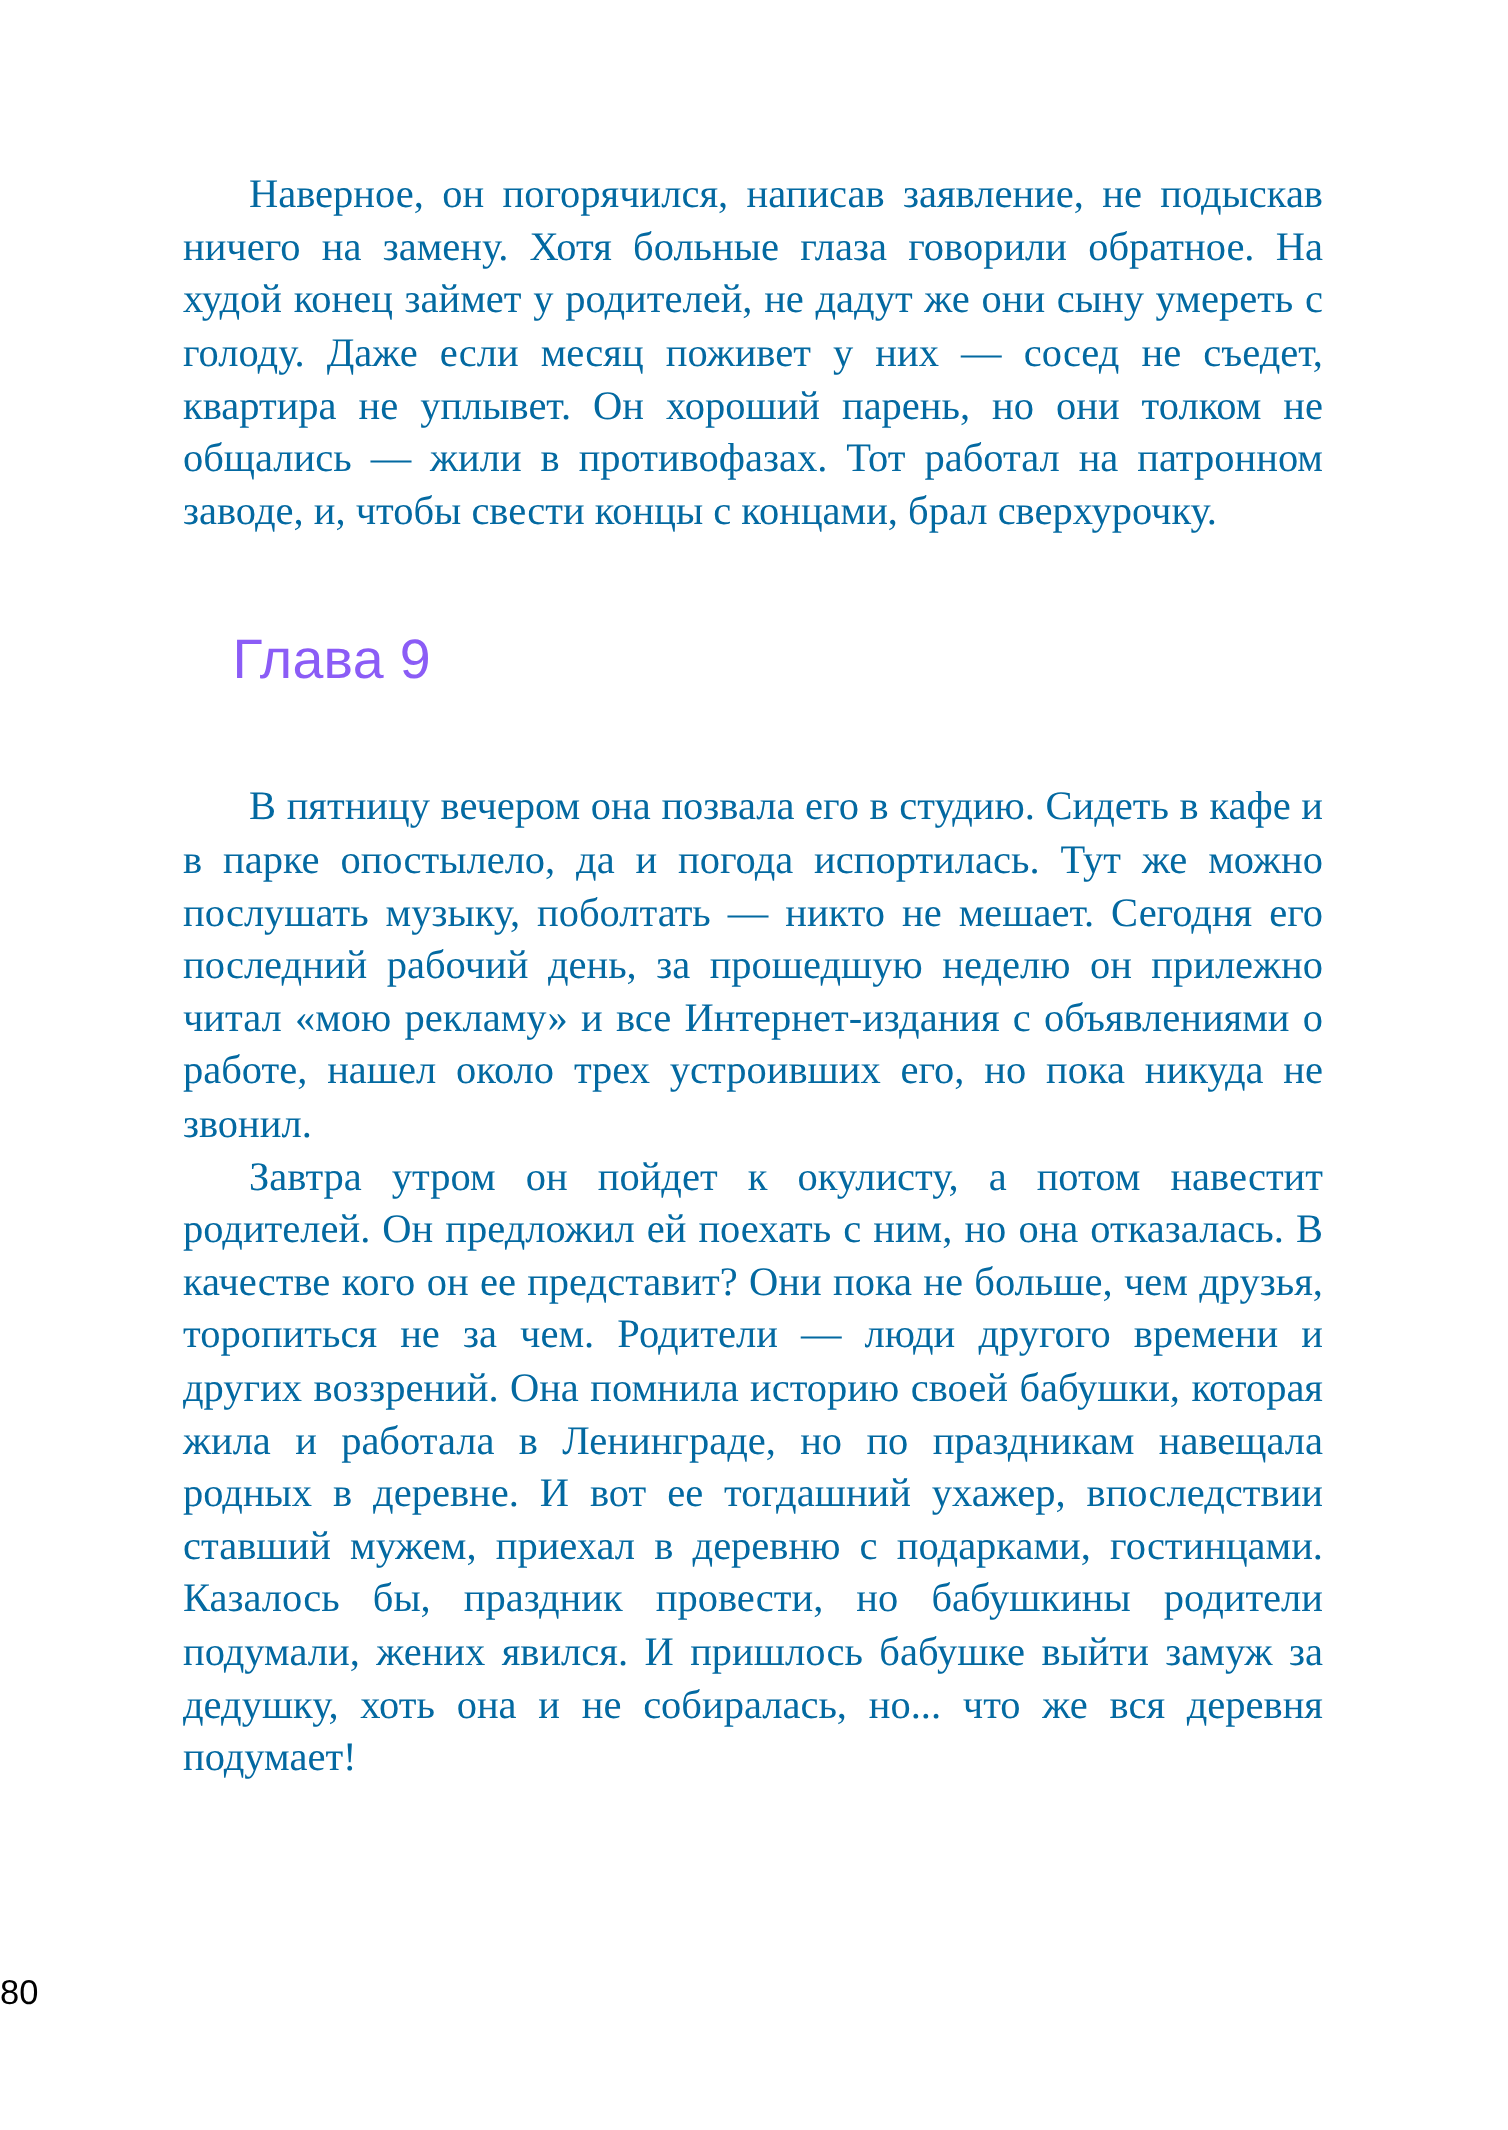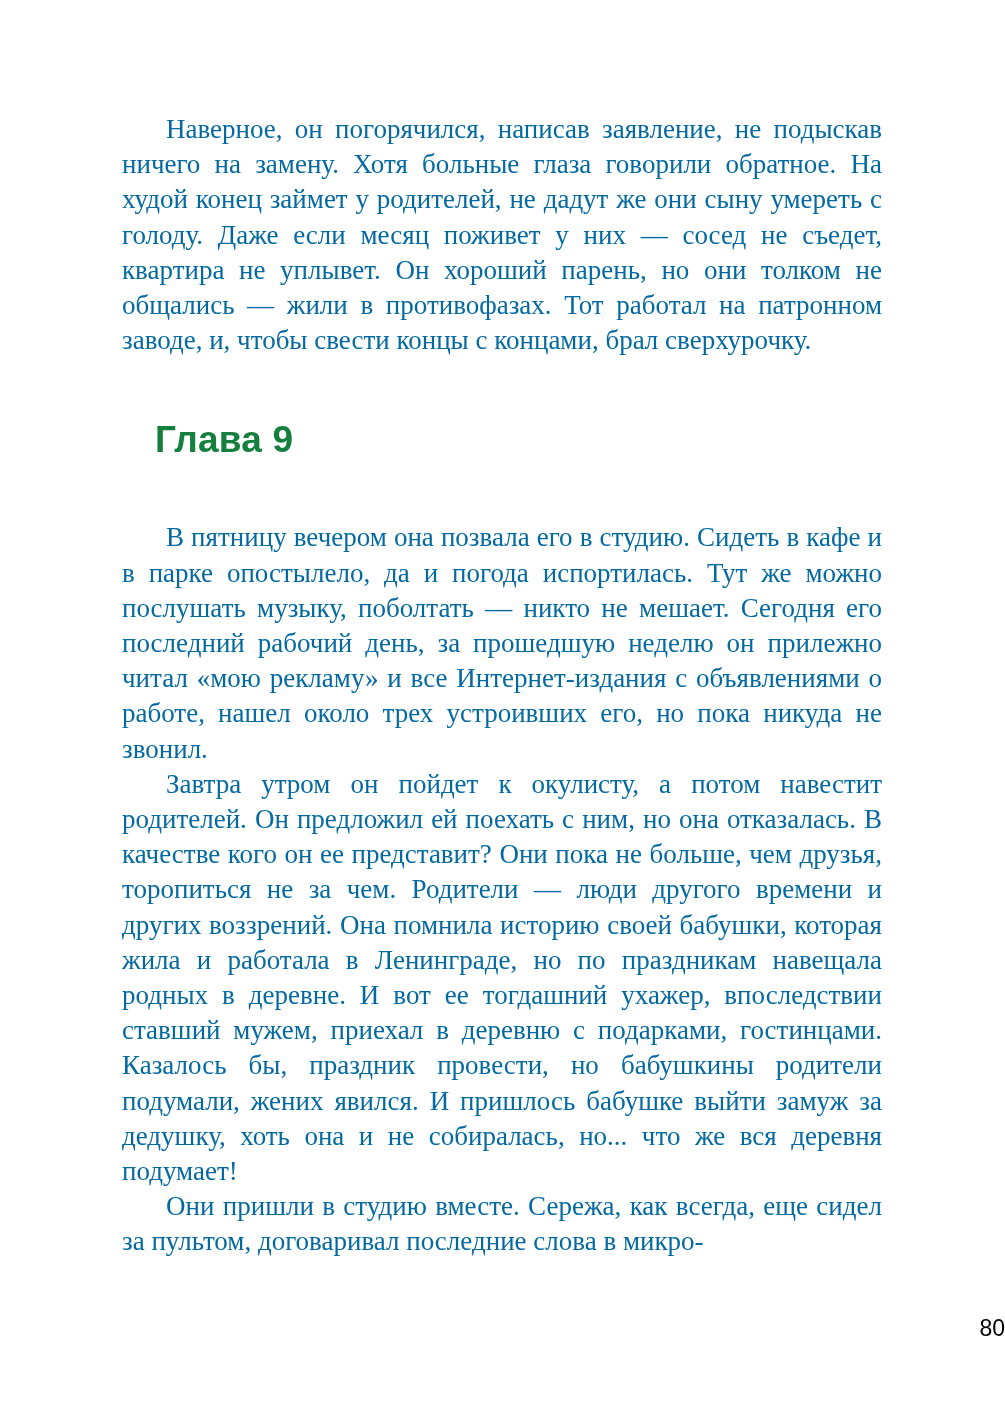--- a/index.html
+++ b/index.html
@@ -32,37 +32,37 @@
     text-indent: 44px;
     hyphens: manual;
     -webkit-hyphens: manual;
   }
   .chapter-gap-top {
     height: 60px;
   }
   .chapter-heading {
     font-family: "Liberation Sans", "DejaVu Sans", sans-serif;
     font-size: 37px;
-    font-weight: 700;
+    font-weight: 400;
     line-height: 44px;
-    color: #15803d;
+    color: #8b5cf6;
     margin: 0;
     text-indent: 0;
     letter-spacing: 0.2px;
     padding-left: 33px;
   }
   .chapter-gap-bottom {
     height: 58px;
   }
   .page-number {
     position: absolute;
     left: 0;
     right: 0;
     top: 1315px;
-    text-align: right;
+    text-align: left;
     font-family: "Liberation Sans", "DejaVu Sans", sans-serif;
     font-size: 23px;
     color: #000000;
   }
 </style>
 </head>
 <body>
 
 <div class="page">
 
@@ -74,19 +74,18 @@
     <div class="chapter-gap-top"></div>
 
     <h2 class="chapter-heading">Глава 9</h2>
 
     <div class="chapter-gap-bottom"></div>
 
     <p class="para">В пятницу вечером она позвала его в студию. Сидеть в кафе и в парке опостылело, да и погода испортилась. Тут же можно послушать музыку, поболтать — никто не мешает. Сегодня его последний рабочий день, за прошедшую неделю он прилежно читал «мою рекламу» и все Интернет-издания с объявлениями о работе, нашел около трех устроивших его, но пока никуда не звонил.</p>
 
     <p class="para">Завтра утром он пойдет к окулисту, а потом навестит родителей. Он предложил ей поехать с ним, но она отказалась. В качестве кого он ее представит? Они пока не больше, чем друзья, торопиться не за чем. Родители — люди другого времени и других воззрений. Она помнила историю своей бабушки, которая жила и работала в Ленинграде, но по праздникам навещала родных в деревне. И вот ее тогдашний ухажер, впоследствии ставший мужем, приехал в деревню с подарками, гостинцами. Казалось бы, праздник провести, но бабушкины родители подумали, жених явился. И пришлось бабушке выйти замуж за дедушку, хоть она и не собиралась, но... что же вся деревня подумает!</p>
 
-    <p class="para">Они пришли в студию вместе. Сережа, как всегда, еще сидел за пультом, договаривал последние слова в микро-</p>
 
   </div>
 
   <div class="page-number">80</div>
 
 </div>
 
 </body></html>

